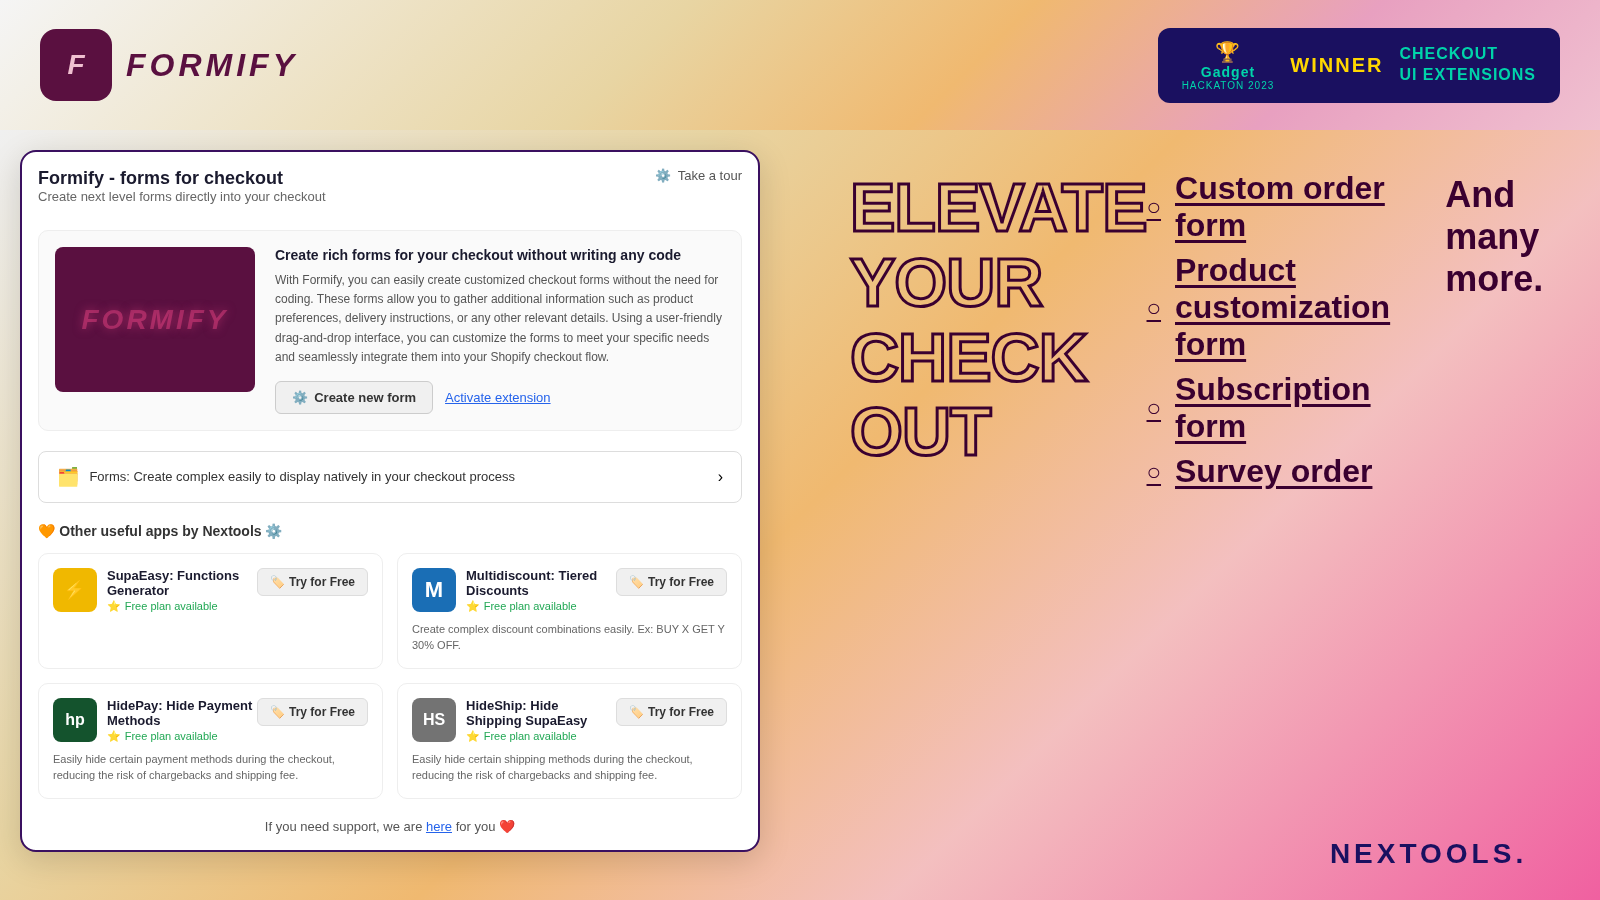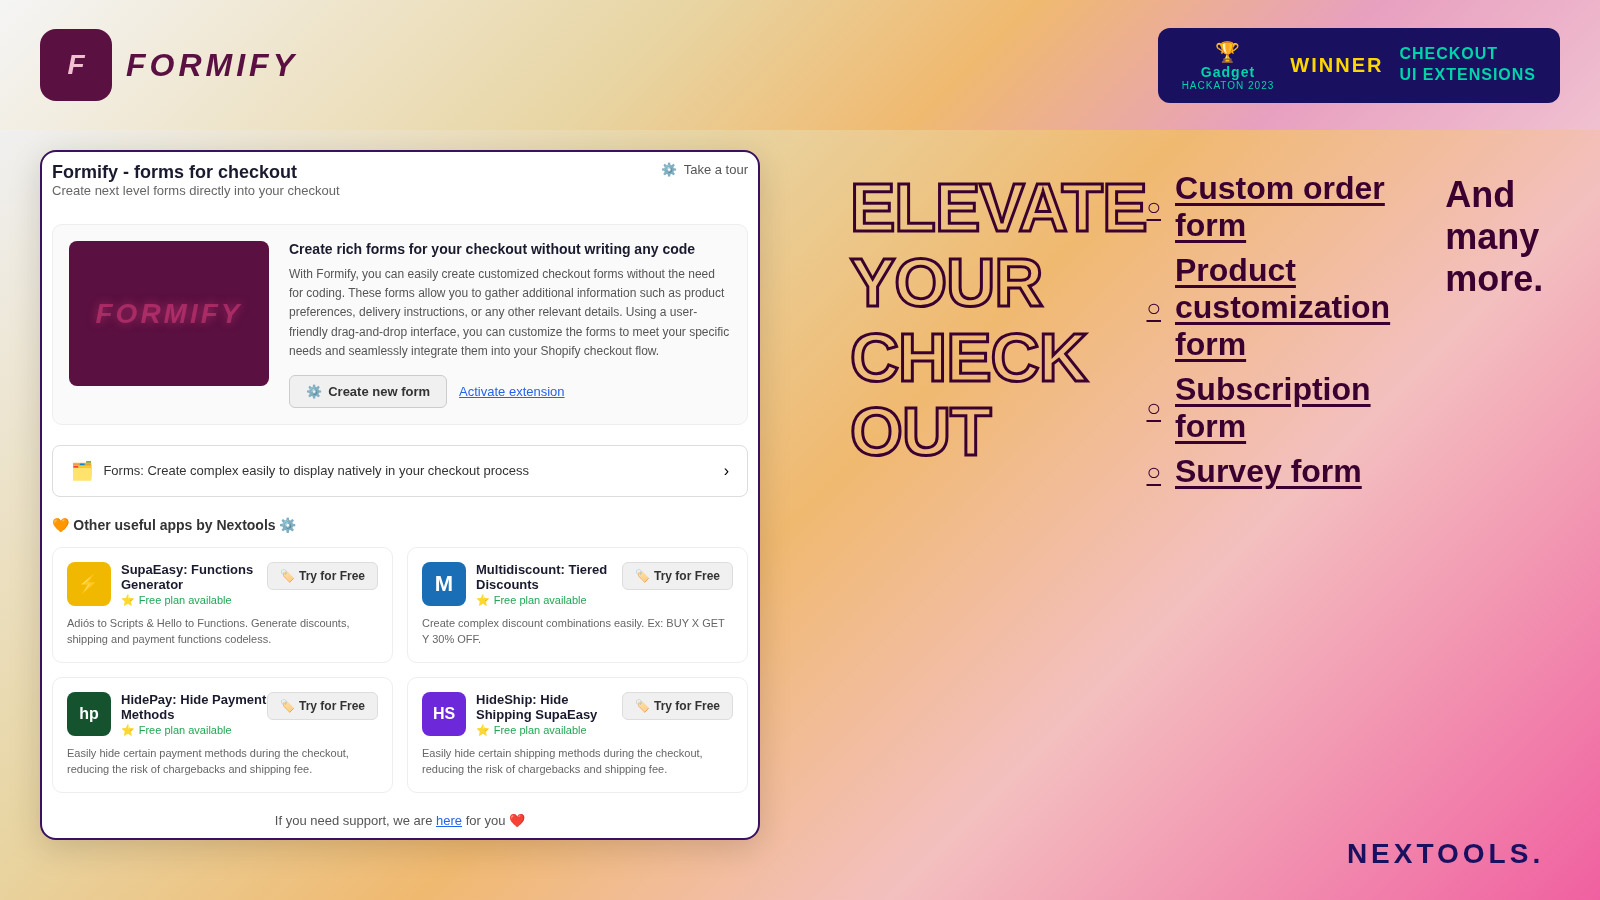--- a/index.html
+++ b/index.html
@@ -112,24 +112,23 @@
       padding: 20px 30px 20px 20px;
       display: flex;
       align-items: flex-start;
       justify-content: center;
     }
 
     .app-card {
       background: white;
       border-radius: 16px;
       border: 2px solid #3a1060;
-      padding: 10px;
+      padding: 16px;
       width: 750px;
       box-shadow: 0 8px 32px rgba(0,0,0,0.15);
-      margin-left: 20px;
     }
 
     .card-header {
       display: flex;
       justify-content: space-between;
       align-items: flex-start;
       margin-bottom: 6px;
     }
 
     .card-title {
@@ -295,21 +294,21 @@
       justify-content: center;
       font-size: 18px;
       font-weight: 900;
       color: white;
       flex-shrink: 0;
     }
 
     .app-icon-yellow { background: #f0b800; }
     .app-icon-blue { background: #1a6eb5; }
     .app-icon-dark-blue { background: #14532d; }
-    .app-icon-teal { background: #6d28d9; }
+    .app-icon-teal { background: #737373; }
 
     .app-item-info {
       flex: 1;
     }
 
     .app-item-name {
       font-size: 13px;
       font-weight: 700;
       color: #1a1a2e;
       margin-bottom: 2px;
@@ -419,21 +418,21 @@
       font-size: 36px;
       font-weight: 700;
       color: #3a0030;
       margin-left: 55px;
       margin-top: 4px;
     }
 
     .nextools-brand {
       position: absolute;
       bottom: 30px;
-      right: 59px;
+      right: 76px;
       font-size: 28px;
       font-weight: 900;
       letter-spacing: 4px;
       color: #1a1060;
       text-transform: uppercase;
     }
   </style>
 </head>
 <body>
 
@@ -512,21 +511,20 @@
                   <span>⭐</span>
                     <span>Free plan available</span>
                 </div>
               </div>
             </div>
             <button class="try-btn">
               <span>🏷️</span>
                 <span>Try for Free</span>
             </button>
           </div>
-          <div class="app-item-desc">Adiós to Scripts &amp; Hello to Functions. Generate discounts, shipping and payment functions codeless.</div>
         </div>
 
         <div class="app-item">
           <div class="app-item-top">
             <div class="app-item-header">
               <div class="app-icon app-icon-blue" style="font-size:22px; font-weight:900;">M</div>
               <div class="app-item-info">
                 <div class="app-item-name">Multidiscount: Tiered Discounts</div>
                 <div class="app-item-free">
                   <span>⭐</span>
@@ -608,21 +606,21 @@
       <li>
         <span>Custom order form</span>
       </li>
       <li>
         <span>Product customization form</span>
       </li>
       <li>
         <span>Subscription form</span>
       </li>
       <li>
-        <span>Survey form</span>
+        <span>Survey order</span>
       </li>
     </ul>
 
     <div class="and-more">And many more.</div>
 
     <div class="nextools-brand">NEXTOOLS.</div>
 
   </div>
 
 </div>

